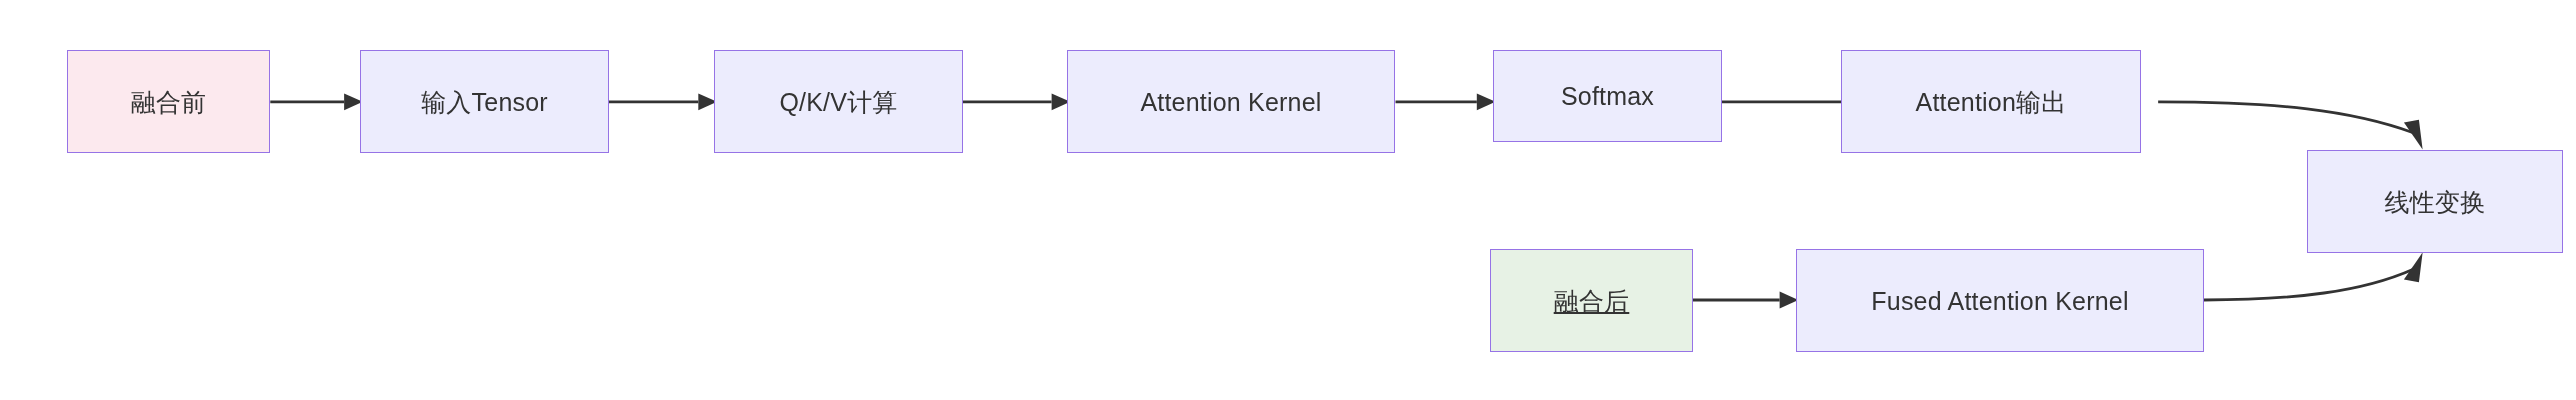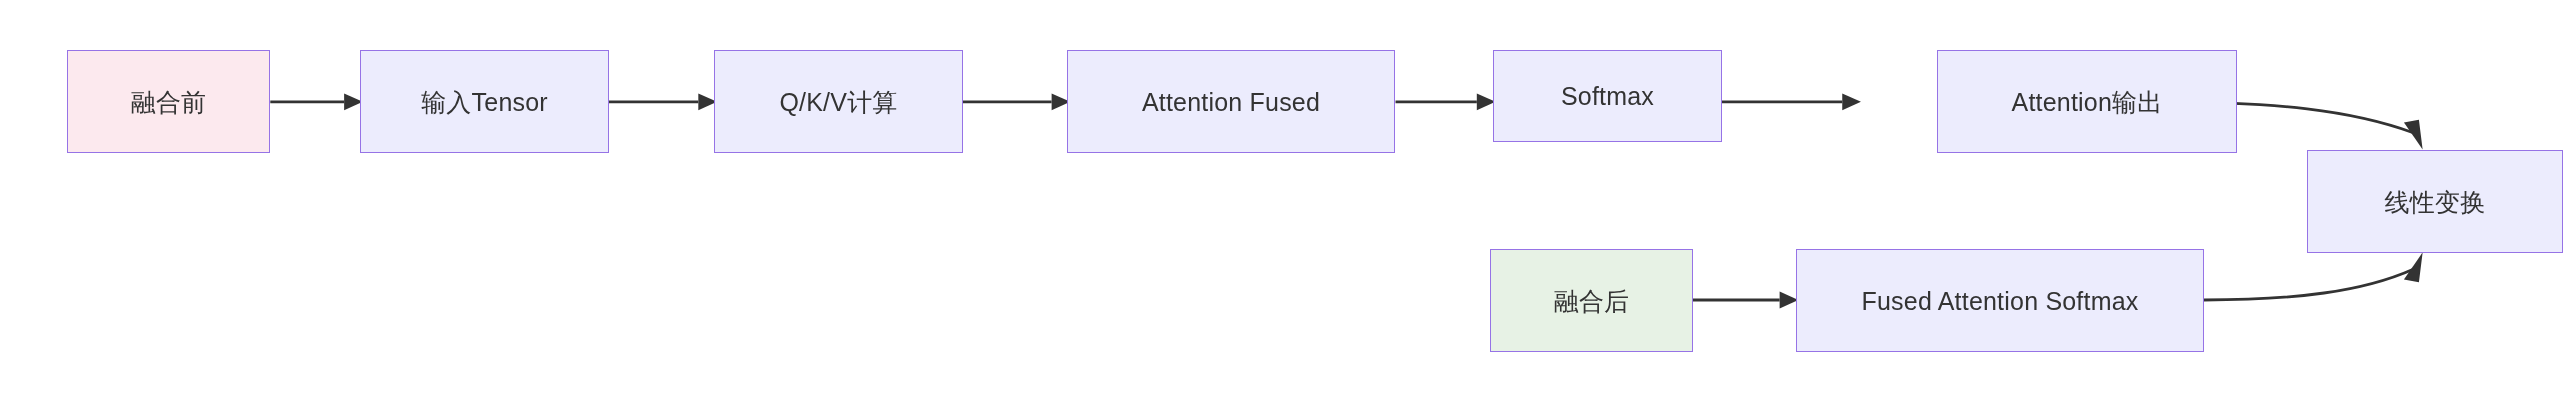--- a/index.html
+++ b/index.html
@@ -106,37 +106,37 @@
 
   <div class="node lavender" style="left:345px; top:50px; width:249px; height:103px;">
     <span>输入Tensor</span>
   </div>
 
   <div class="node lavender" style="left:699px; top:50px; width:249px; height:103px;">
     <span>Q/K/V计算</span>
   </div>
 
   <div class="node lavender" style="left:1052px; top:50px; width:328px; height:103px;">
-    <span>Attention Fused</span>
+    <span>Attention Kernel</span>
   </div>
 
   <div class="node lavender" style="left:1478px; top:50px; width:229px; height:92px;">
     <span>Softmax</span>
   </div>
 
-  <div class="node lavender" style="left:1922px; top:50px; width:300px; height:103px;">
+  <div class="node lavender" style="left:1826px; top:50px; width:300px; height:103px;">
     <span>Attention输出</span>
   </div>
 
   <div class="node lavender" style="left:2292px; top:150px; width:256px; height:103px;">
     <span>线性变换</span>
   </div>
 
-  <div class="node green" style="left:1475px; top:249px; width:203px; height:103px;">
+  <div class="node green" style="left:1475px; top:249px; width:203px; height:103px;text-decoration:underline;">
     <span>融合后</span>
   </div>
 
   <div class="node lavender" style="left:1781px; top:249px; width:408px; height:103px;">
-    <span>Fused Attention Softmax</span>
+    <span>Fused Attention Kernel</span>
   </div>
 
 </div>
 
 
 </body></html>

